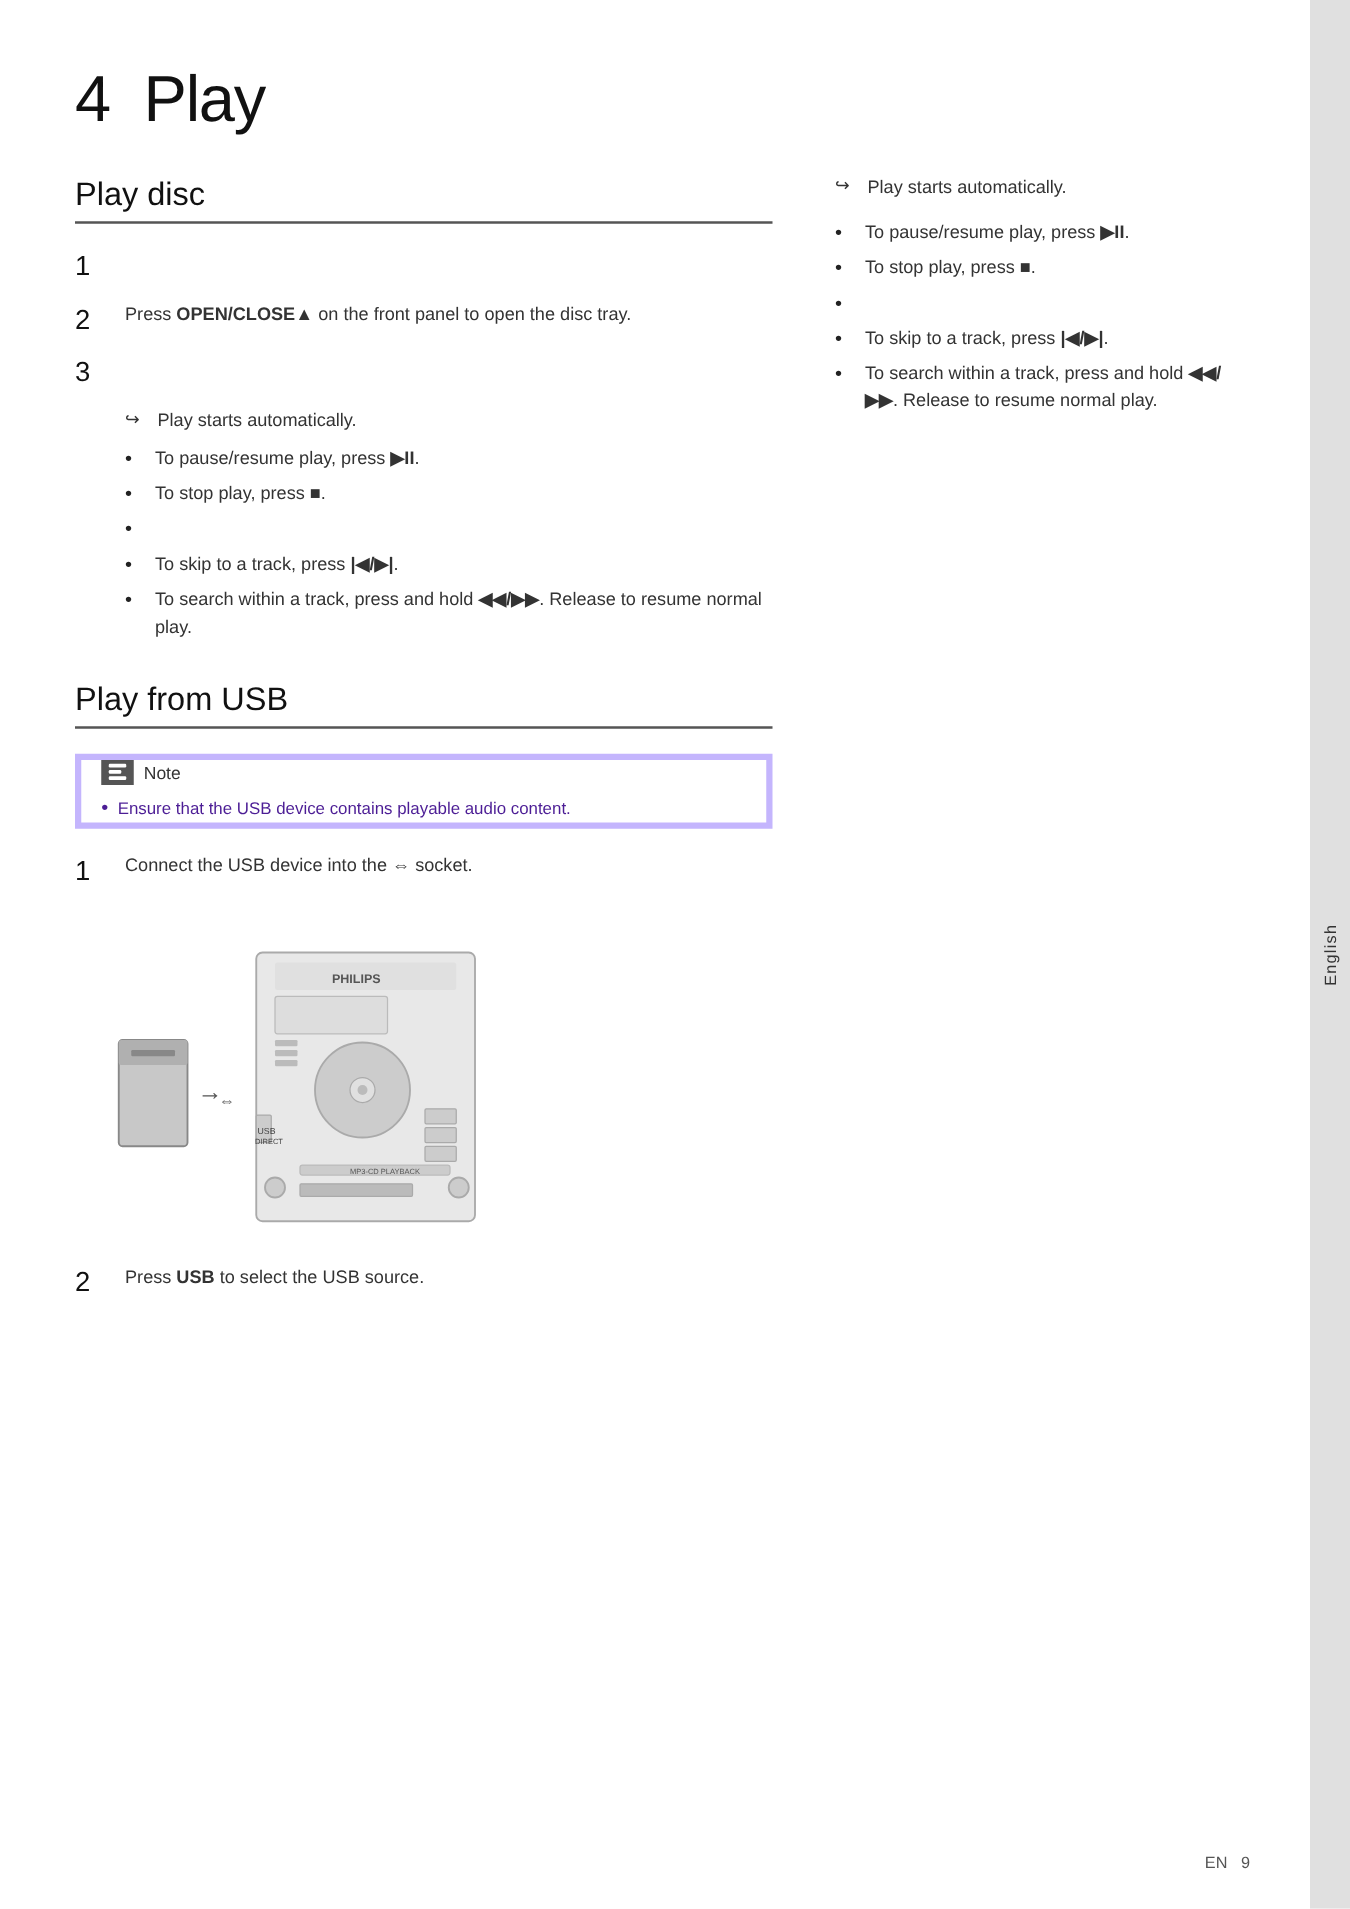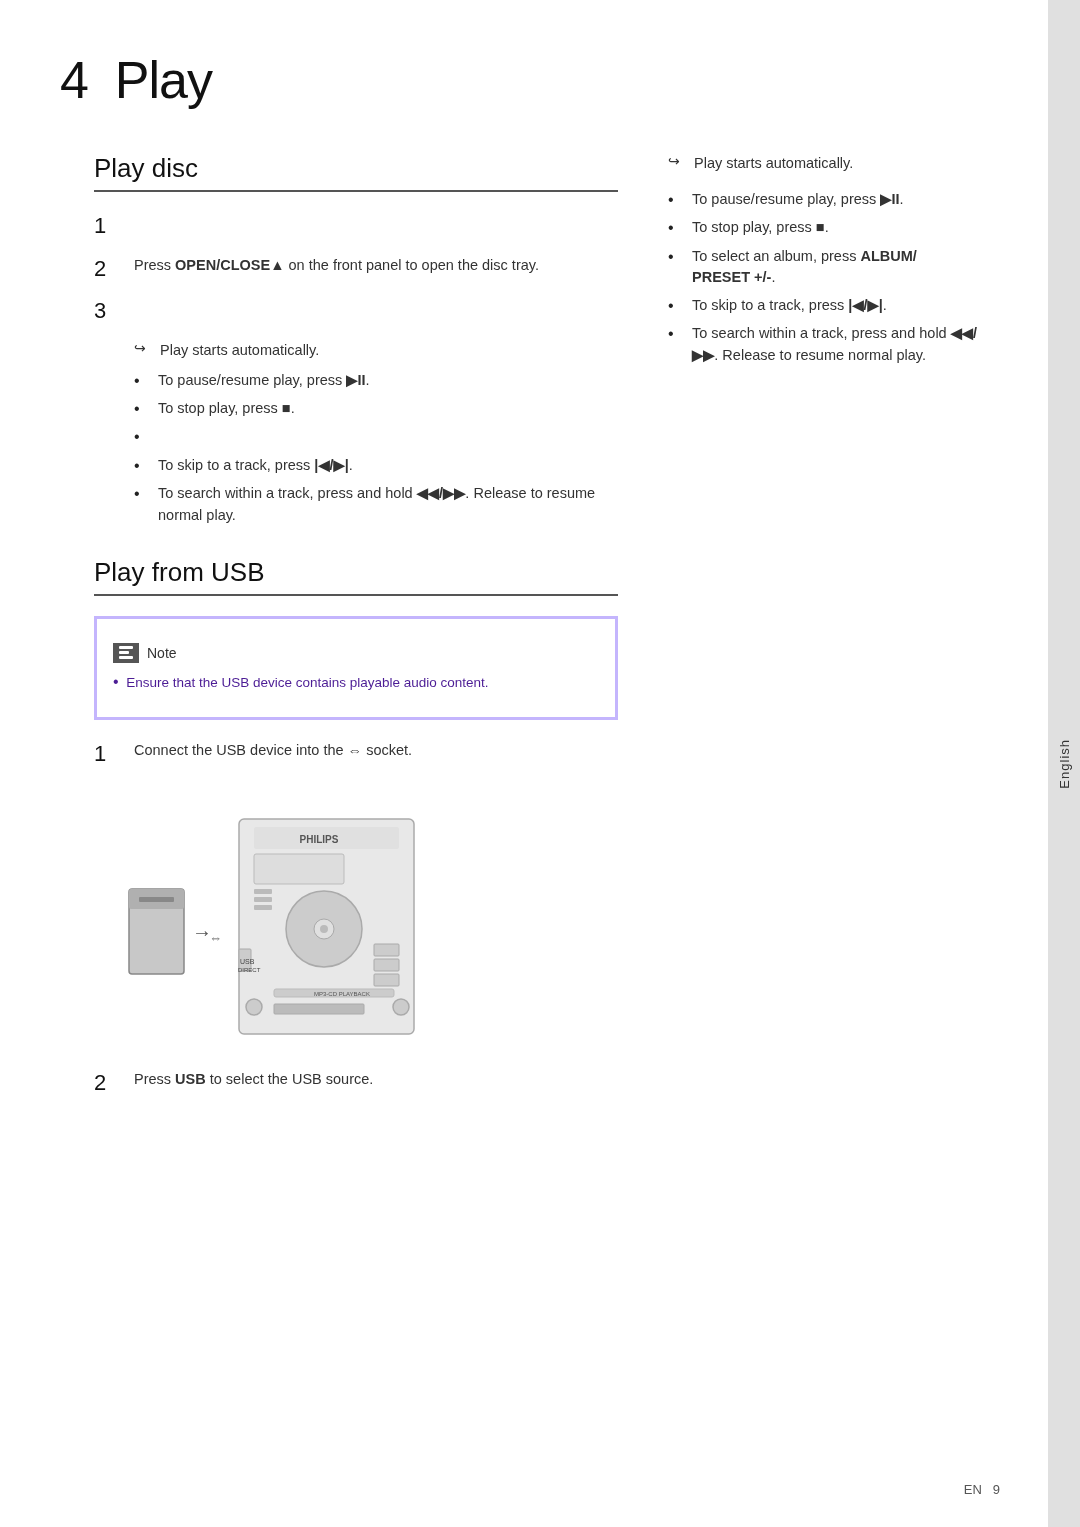--- a/index.html
+++ b/index.html
@@ -47,34 +47,33 @@
       width: 1048px;
       padding: 50px 60px 60px 60px;
       position: relative;
     }
 
     
     .page-title {
       font-size: 52px;
       font-weight: 300;
       color: #111;
-      margin-bottom: 43px;
+      margin-bottom: 30px;
       letter-spacing: -1px;
     }
 
     
     .two-col {
       display: flex;
       gap: 50px;
     }
 
     .col-left {
       flex: 1;
       min-width: 0;
-      margin-left: 34px;
     }
 
     .col-right {
       width: 320px;
       flex-shrink: 0;
     }
 
     
     .section-title {
       font-size: 26px;
@@ -158,22 +157,22 @@
       font-weight: bold;
     }
 
     
     .section-gap {
       margin-bottom: 30px;
     }
 
     
     .note-box {
-      border: 3px solid #c4b5fd;
-      padding: 24px 16px;
+      border: 5px solid #c4b5fd;
+      padding: 0 16px;
       margin-bottom: 20px;
       margin-top: 10px;
     }
 
     .note-header {
       display: flex;
       align-items: center;
       gap: 8px;
       margin-bottom: 8px;
     }
@@ -400,21 +399,20 @@
             <span class="bullet-text">To pause/resume play, press <strong>▶II</strong>.</span>
           </div>
 
           <div class="bullet-item">
             <span class="bullet-dot">•</span>
             <span class="bullet-text">To stop play, press <strong>■</strong>.</span>
           </div>
 
           <div class="bullet-item">
             <span class="bullet-dot">•</span>
-            <span class="bullet-text">To select an album, press <strong>ALBUM/<br>PRESET +/-</strong>.</span>
           </div>
 
           <div class="bullet-item">
             <span class="bullet-dot">•</span>
             <span class="bullet-text">To skip to a track, press <strong>|◀/▶|</strong>.</span>
           </div>
 
           <div class="bullet-item">
             <span class="bullet-dot">•</span>
             <span class="bullet-text">To search within a track, press and hold <strong>◀◀/▶▶</strong>. Release to resume normal play.</span>

